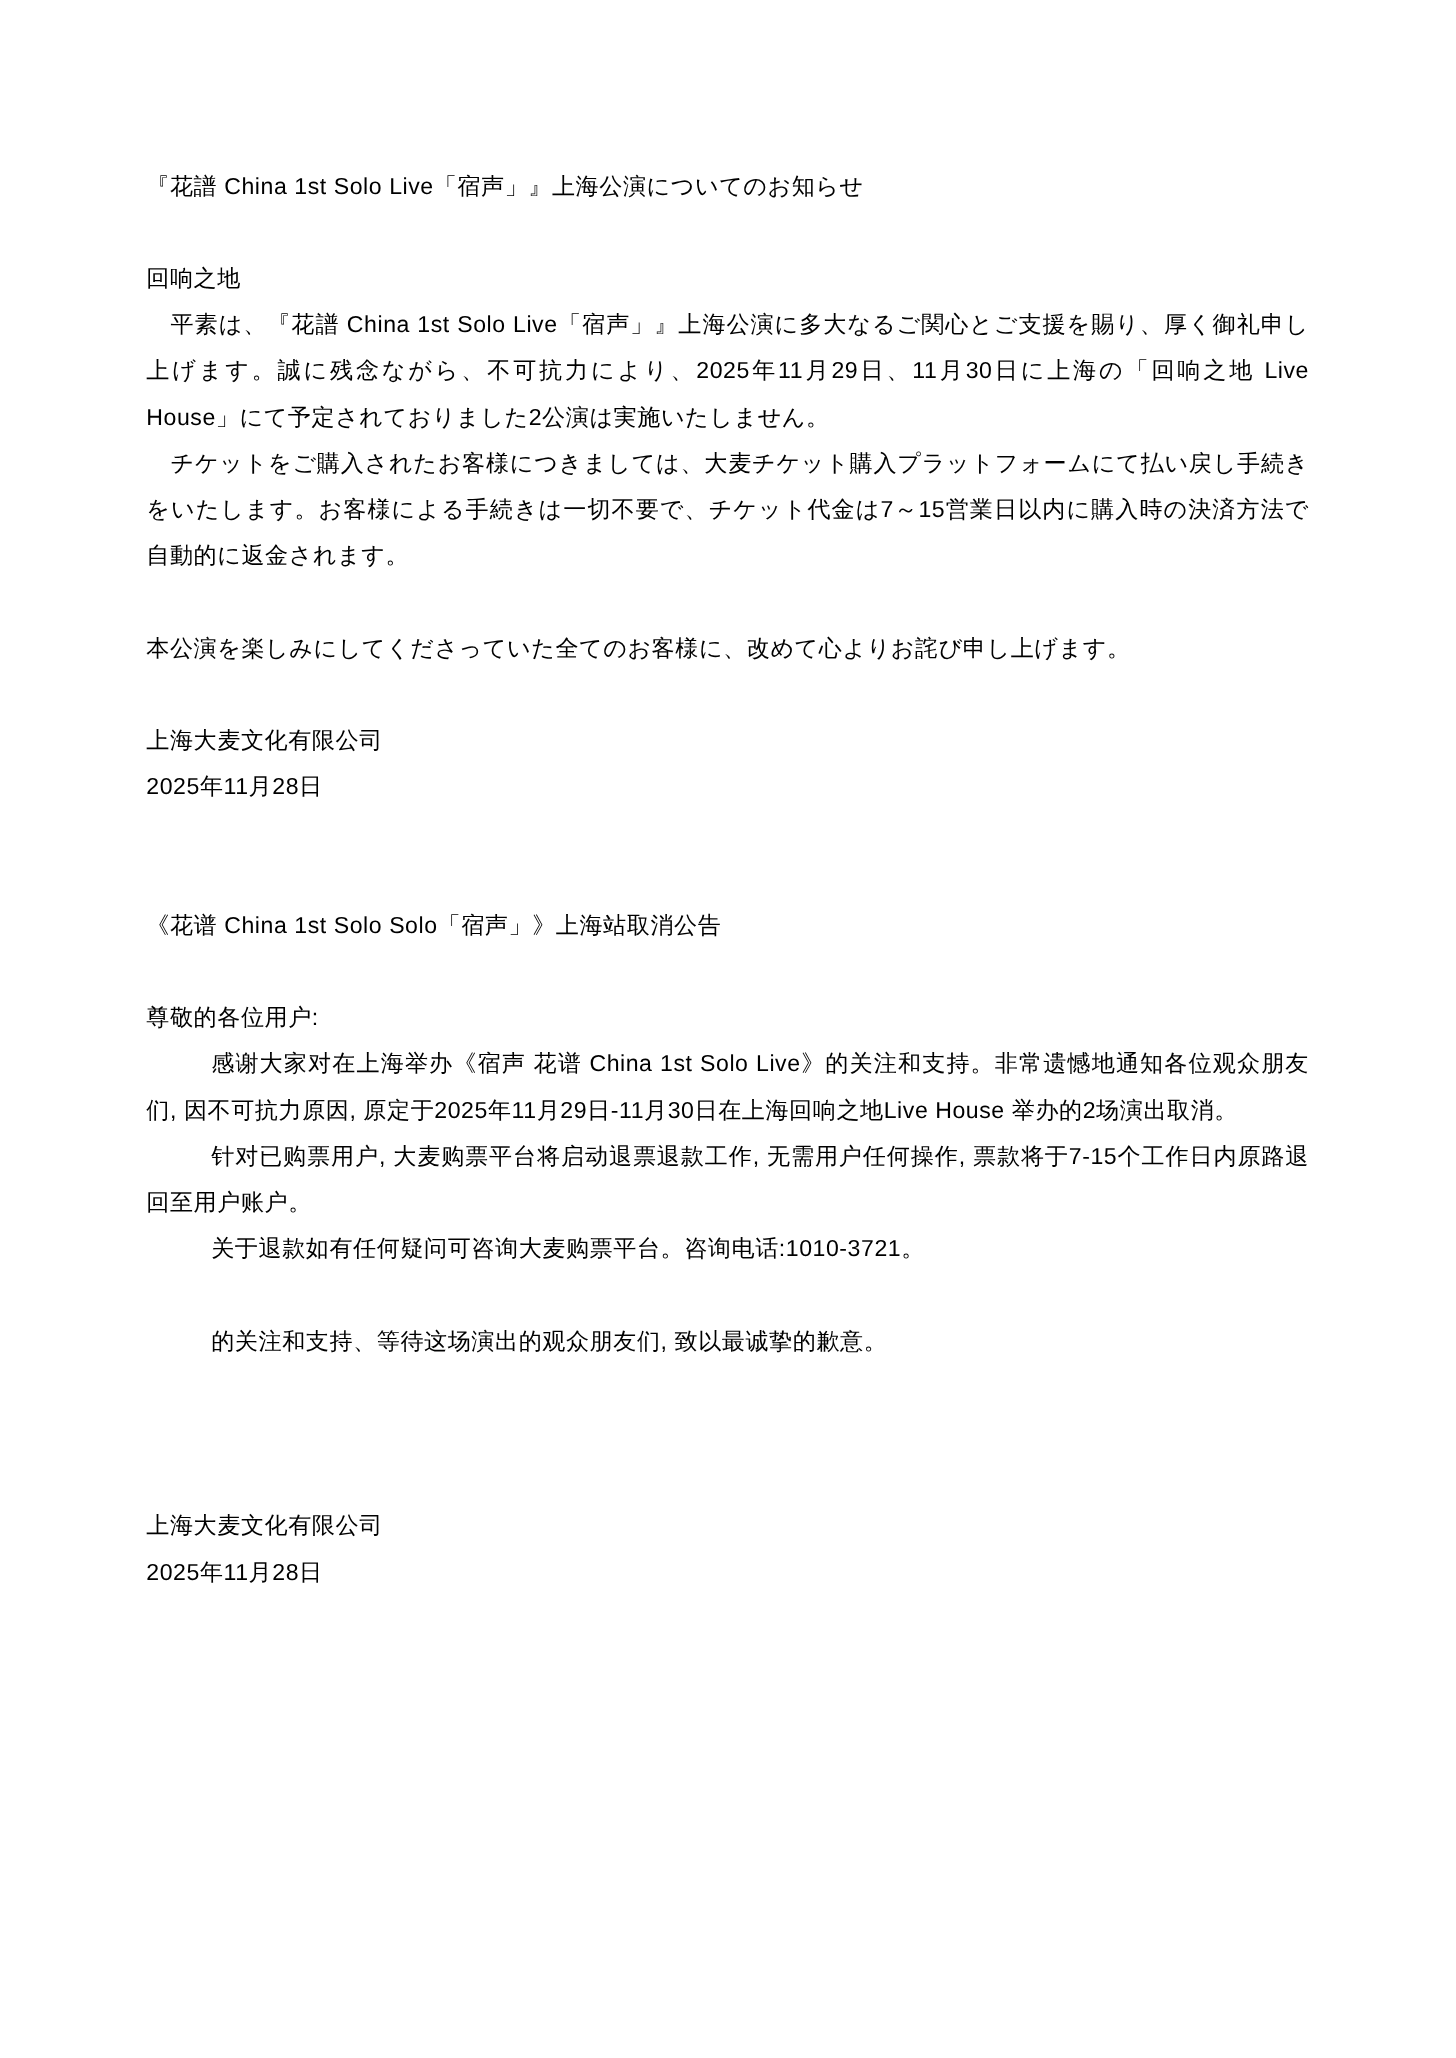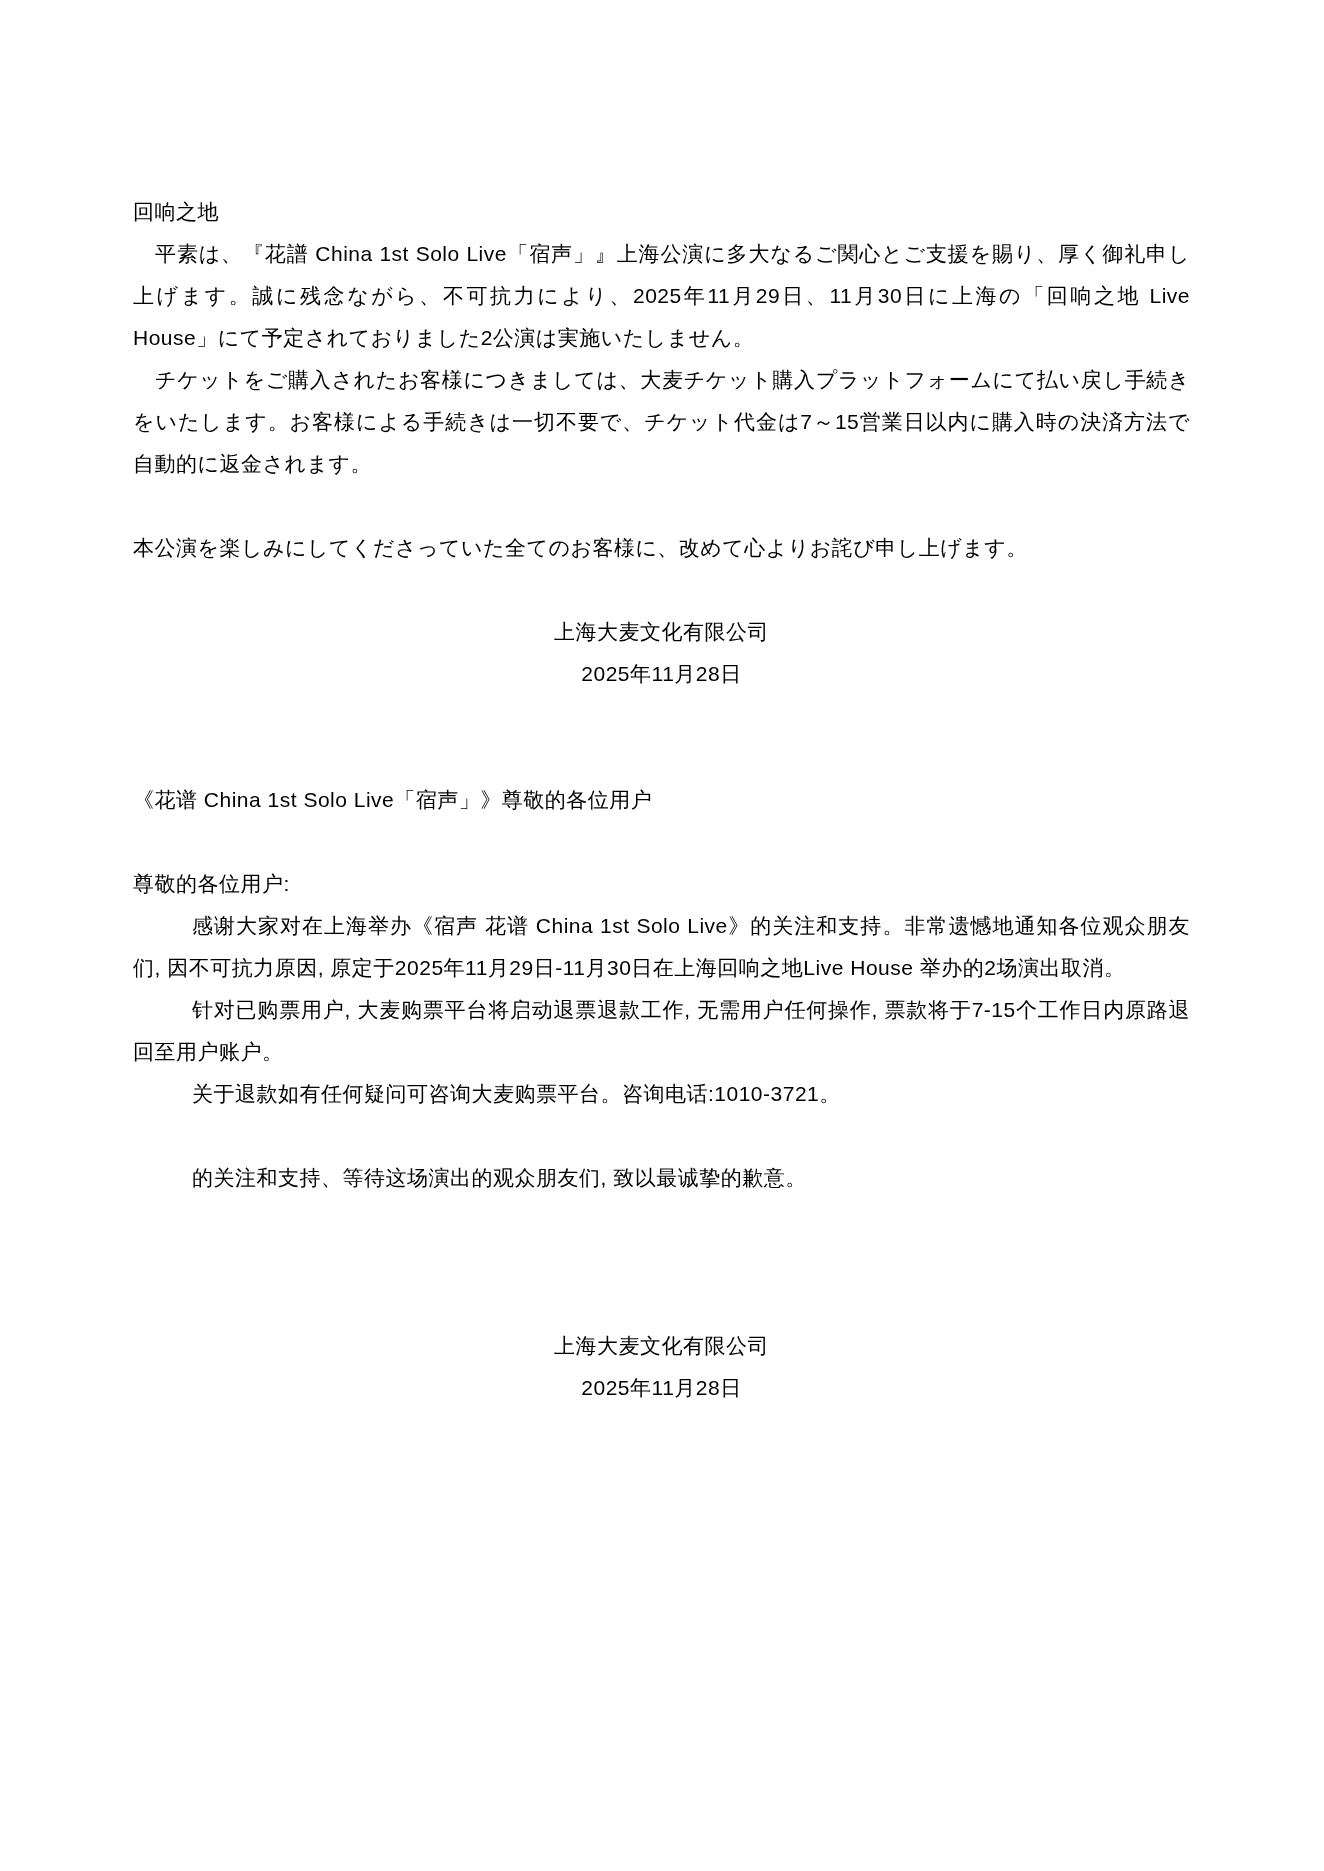--- a/index.html
+++ b/index.html
@@ -33,47 +33,48 @@
   .indent-jp {
     text-indent: 22px;
   }
   .indent-cn {
     text-indent: 59px;
   }
   .gap-1 { margin-top: 42px !important; }
   .gap-2 { margin-top: 84px !important; }
   .gap-3 { margin-top: 126px !important; }
   .signature {
-    text-align: center;
+    text-align: left;
   }
 </style>
 </head>
 <body>
 
 <div class="doc">
 
   <section>
+    <h1>『花譜 China 1st Solo Live「宿声」』上海公演についてのお知らせ</h1>
 
     <p class="gap-1">回响之地</p>
 
     <p class="para indent-jp">平素は、『花譜 China 1st Solo Live「宿声」』上海公演に多大なるご関心とご支援を賜り、厚く御礼申し上げます。誠に残念ながら、不可抗力により、2025年11月29日、11月30日に上海の「回响之地 Live House」にて予定されておりました2公演は実施いたしません。</p>
 
     <p class="para indent-jp">チケットをご購入されたお客様につきましては、大麦チケット購入プラットフォームにて払い戻し手続きをいたします。お客様による手続きは一切不要で、チケット代金は7～15営業日以内に購入時の決済方法で自動的に返金されます。</p>
 
 
     <p class="gap-1">本公演を楽しみにしてくださっていた全てのお客様に、改めて心よりお詫び申し上げます。</p>
 
     <div class="signature gap-1">
       <div>上海大麦文化有限公司</div>
       <div>2025年11月28日</div>
     </div>
   </section>
 
   <section>
-    <h2 class="gap-2">《花谱 China 1st Solo Live「宿声」》尊敬的各位用户</h2>
+    <h2 class="gap-2">《花谱 China 1st Solo Solo「宿声」》上海站取消公告</h2>
 
     <p class="gap-1">尊敬的各位用户:</p>
 
     <p class="para indent-cn">感谢大家对在上海举办《宿声 花谱 China 1st Solo Live》的关注和支持。非常遗憾地通知各位观众朋友们, 因不可抗力原因, 原定于2025年11月29日-11月30日在上海回响之地Live House 举办的2场演出取消。</p>
 
     <p class="para indent-cn">针对已购票用户, 大麦购票平台将启动退票退款工作, 无需用户任何操作, 票款将于7-15个工作日内原路退回至用户账户。</p>
 
     <p class="para indent-cn">关于退款如有任何疑问可咨询大麦购票平台。咨询电话:1010-3721。</p>
 
     <p class="indent-cn gap-1">的关注和支持、等待这场演出的观众朋友们, 致以最诚挚的歉意。</p>

